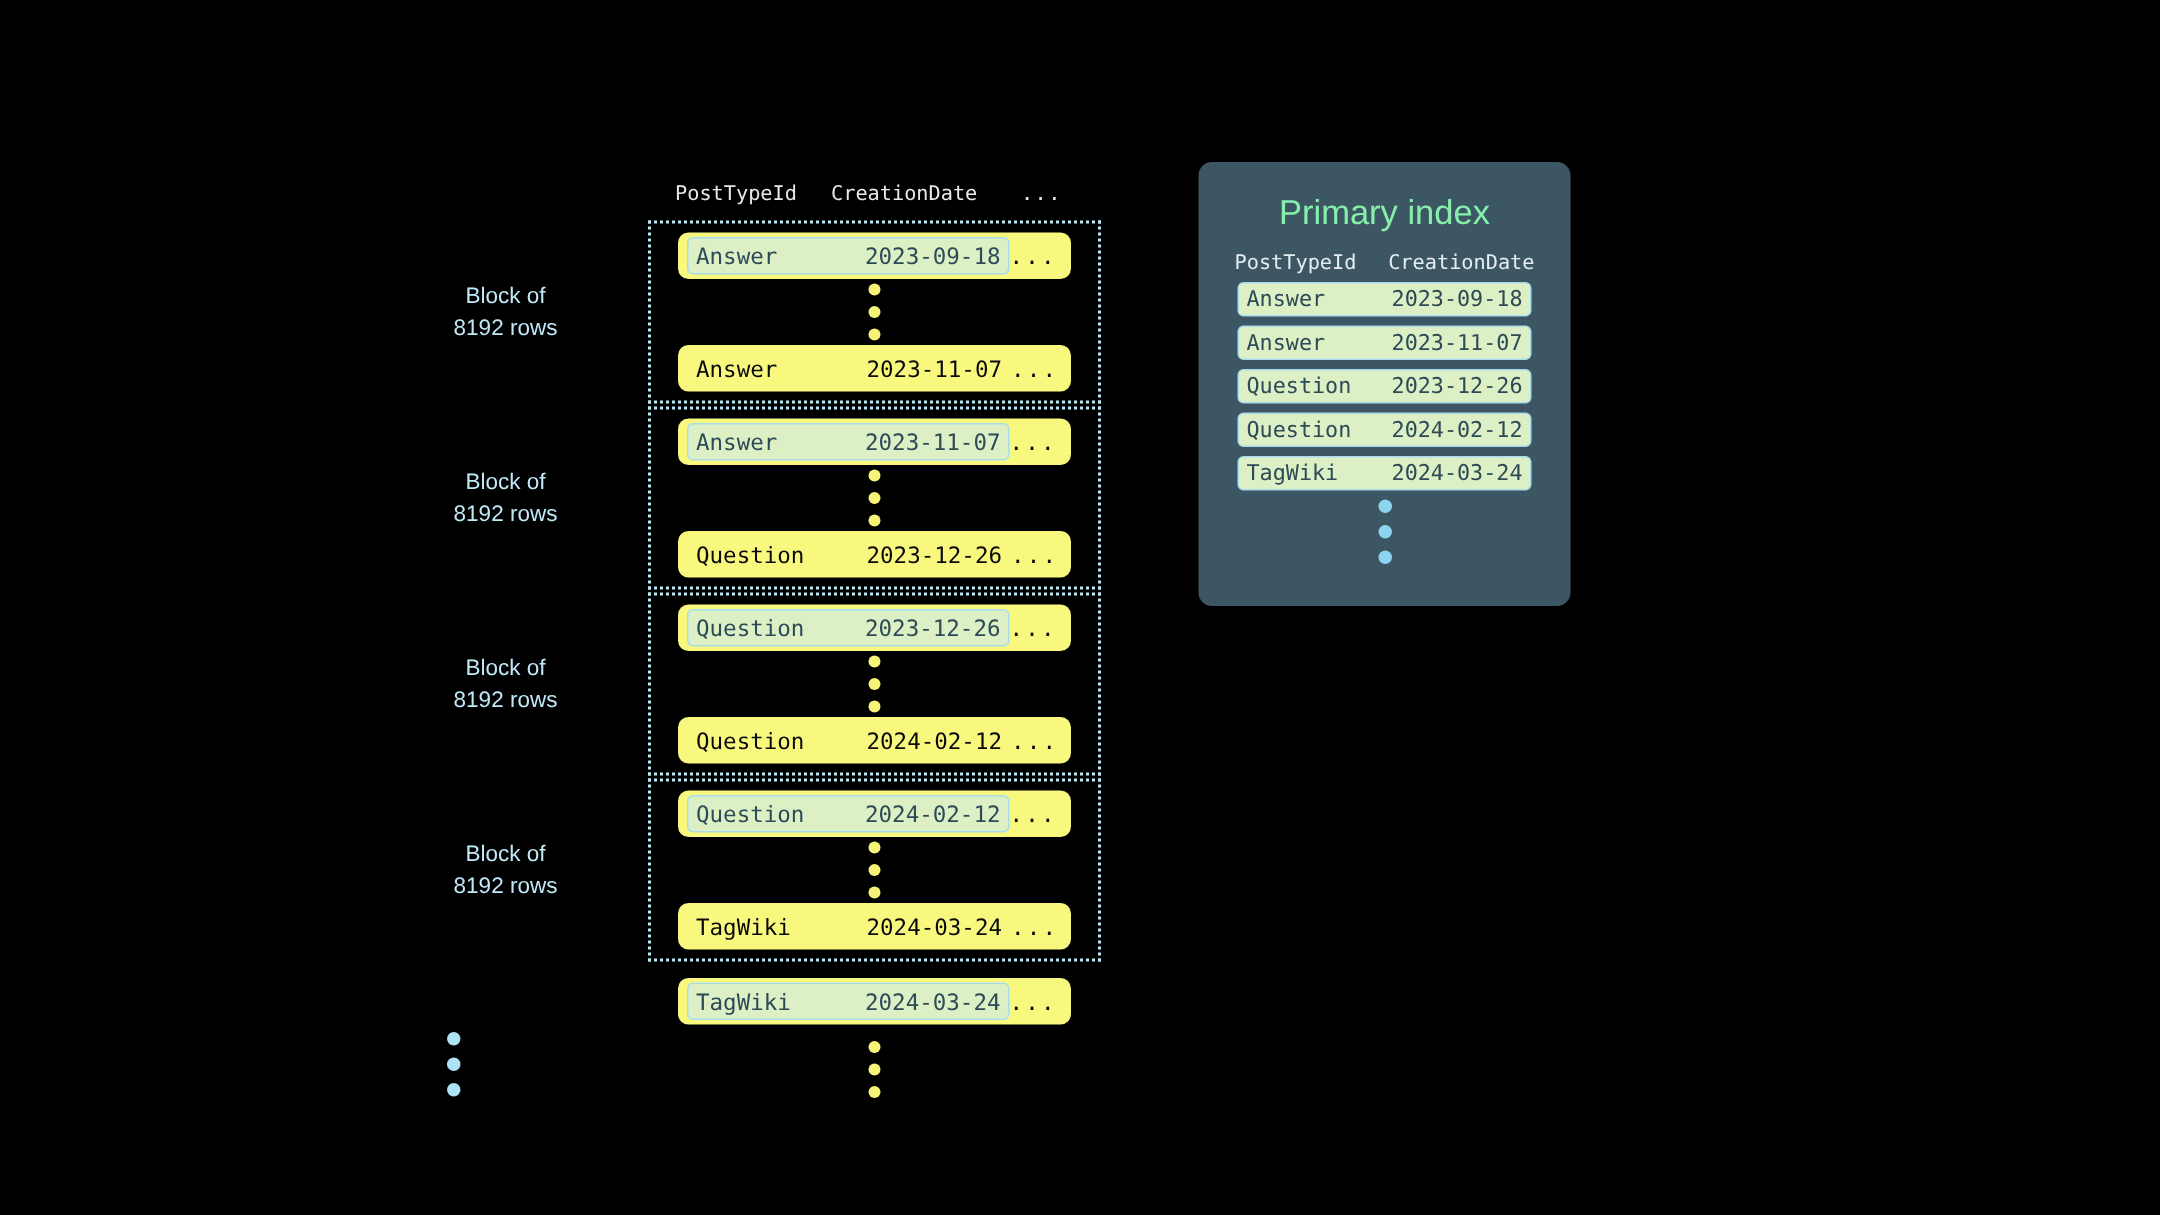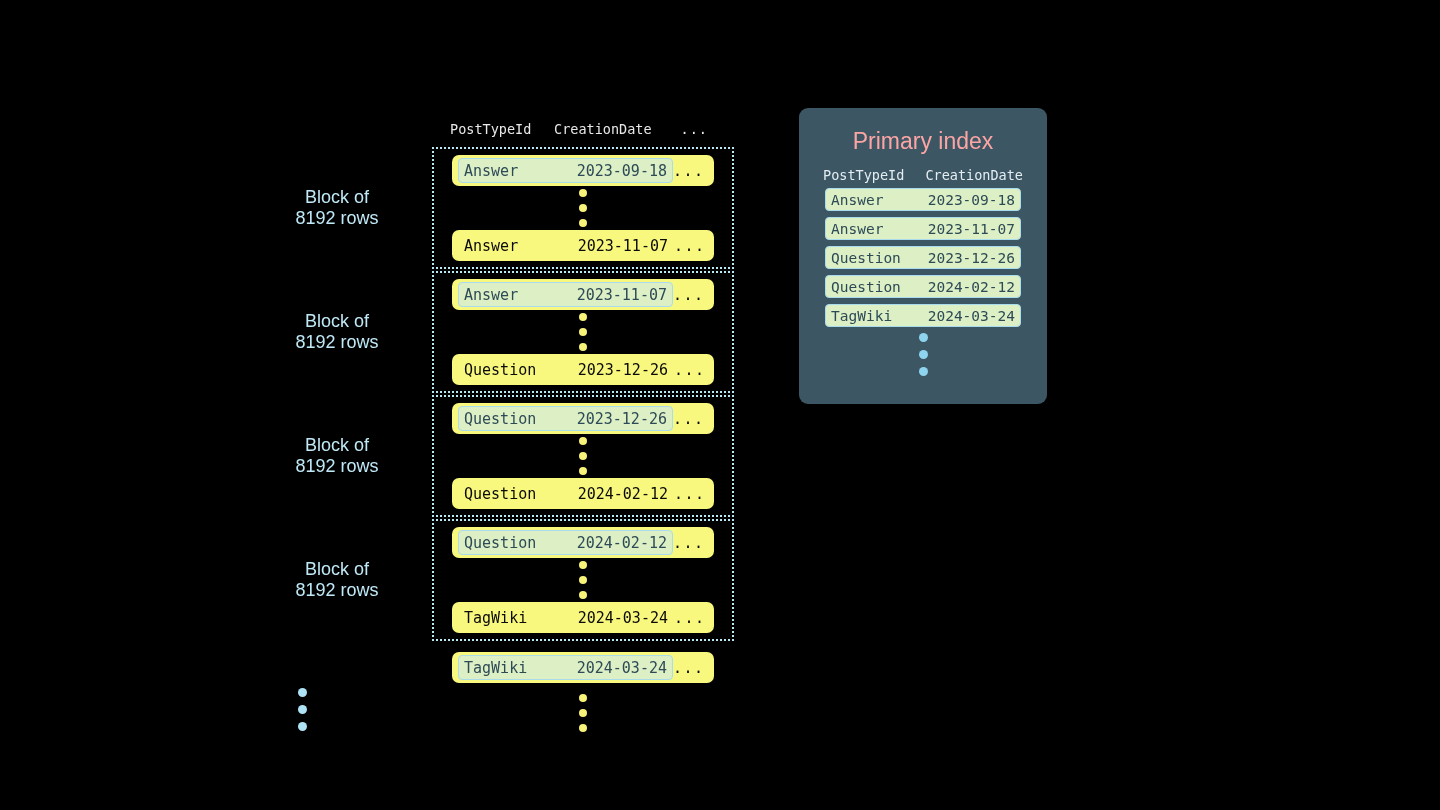--- a/index.html
+++ b/index.html
@@ -56,21 +56,21 @@
   .block + .block { margin-top: 2px; }
 
   .block-label {
     position: absolute;
     right: 100%;
     top: 50%;
     transform: translateY(-50%);
     margin-right: 22px;
     width: 150px;
     text-align: center;
-    font-size: 18px;
+    font-size: 15px;
     line-height: 21px;
     color: #bfe9f7;
     white-space: pre-line;
   }
 
   
   .row {
     position: relative;
     margin: 0 auto;
     width: 262px;
@@ -157,21 +157,21 @@
     top: 108px;
     width: 248px;
     height: 296px;
     background: #3c5663;
     border-radius: 9px;
     padding: 16px 14px;
   }
 
   .idx-title {
     font-size: 23px;
-    color: #fca5a5;
+    color: #86efac;
     text-align: center;
     height: 34px;
     line-height: 34px;
   }
 
   .idx-headers {
     display: flex;
     font-family: "DejaVu Sans Mono", monospace;
     font-size: 13.5px;
     color: #e4eef2;

